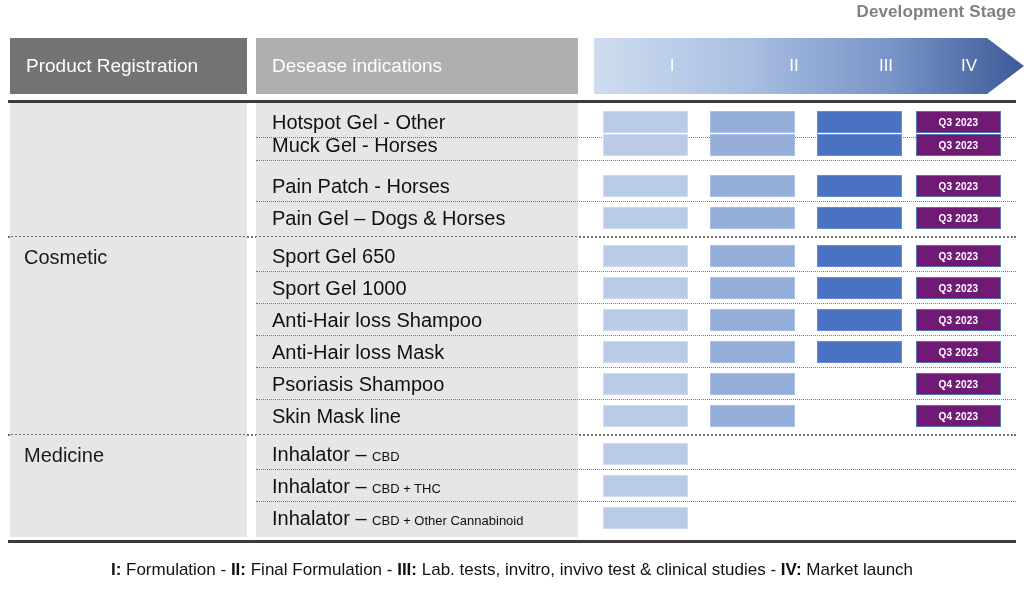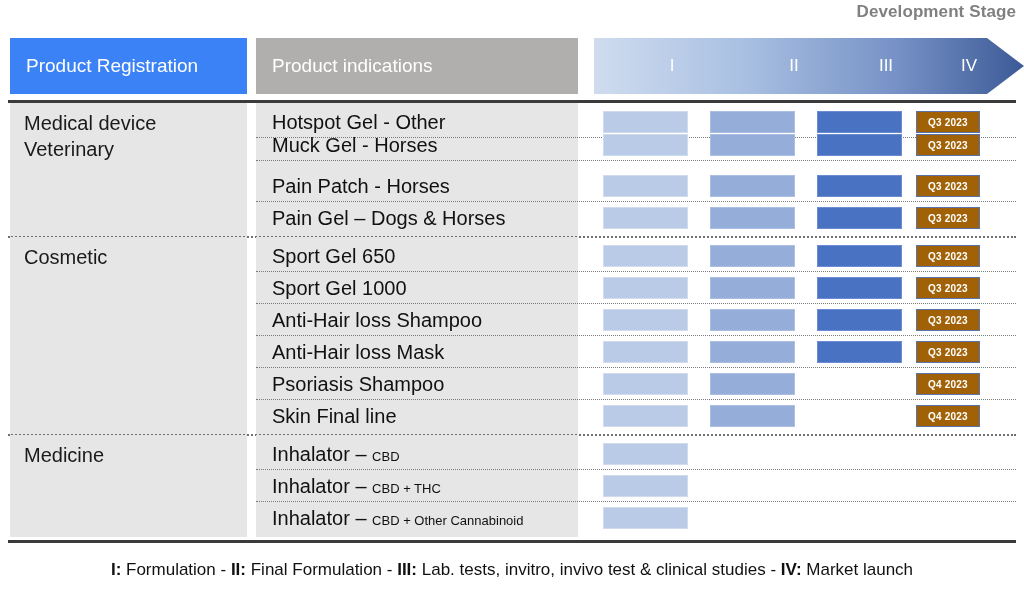--- a/index.html
+++ b/index.html
@@ -42,21 +42,21 @@
     display: flex;
     align-items: center;
     color: #ffffff;
     font-size: 19px;
     box-sizing: border-box;
     padding-left: 16px;
   }
   #hdr-product {
     left: 10px;
     width: 237px;
-    background: #3b82f6;
+    background: #737373;
   }
   #hdr-disease {
     left: 256px;
     width: 322px;
     background: #b0afad;
   }
   #stage-arrow {
     position: absolute;
     left: 594px;
     top: 0;
@@ -173,21 +173,21 @@
     color: #ffffff;
     font-size: 10px;
     font-weight: bold;
     text-align: center;
     line-height: 22px;
     letter-spacing: 0.2px;
   }
   .bar.s1 { left: 603px; width: 85px; background: #b9cbe7; border: 1px solid #cfdcee; }
   .bar.s2 { left: 710px; width: 85px; background: #95aed9; border: 1px solid #aabfe3; }
   .bar.s3 { left: 817px; width: 85px; background: #4a72c2; border: 1px solid #6b8cd0; }
-  .bar.s4 { left: 916px; width: 64px; background: #a16207; border: 1px solid #5773ab; }
+  .bar.s4 { left: 916px; width: 85px; background: #701a75; border: 1px solid #5773ab; }
 
   
   #legend {
     position: absolute;
     left: 4px;
     top: 560px;
     width: 1016px;
     font-size: 17px;
     color: #111111;
     white-space: nowrap;
@@ -195,21 +195,21 @@
   }
   #legend b { font-weight: bold; }
 </style>
 </head>
 <body>
 
 <div id="dev-stage-title">Development Stage</div>
 
 <div id="header-band">
   <div class="hdr-box" id="hdr-product">Product Registration</div>
-  <div class="hdr-box" id="hdr-disease">Product indications</div>
+  <div class="hdr-box" id="hdr-disease">Desease indications</div>
 
   <div id="stage-arrow">
     <svg width="430" height="56" viewBox="0 0 430 56" xmlns="http://www.w3.org/2000/svg">
       <defs>
         <linearGradient id="arrowGrad" x1="0" y1="0" x2="1" y2="0">
           <stop offset="0%" stop-color="#cfdcef"></stop>
           <stop offset="35%" stop-color="#a9c0e2"></stop>
           <stop offset="70%" stop-color="#7792c6"></stop>
           <stop offset="100%" stop-color="#3c5a97"></stop>
         </linearGradient>
@@ -222,21 +222,20 @@
     <div class="stage-label" id="stage-IV">IV</div>
   </div>
 </div>
 
 <div class="rule" id="rule-top"></div>
 
 <div id="table-body">
     <div class="group" style="top: 0px; height: 134px;">
       <div class="col-bg-cat" style="top: 0px; height: 134px;"></div>
       <div class="col-bg-ind" style="top: 0px; height: 134px;"></div>
-      <div class="cat-label" style="top: 7px;">Medical device<br>Veterinary</div>
       <div class="row" style="top: 3px;">
         <div class="ind-label">Hotspot Gel - Other</div>
         <div class="bar s1"></div>
         <div class="bar s2"></div>
         <div class="bar s3"></div>
         <div class="bar s4">
           <div class="bar-txt">Q3 2023</div>
         </div>
         <div class="row-sep"></div>
       </div>
@@ -318,21 +317,21 @@
       <div class="row" style="top: 131px;">
         <div class="ind-label">Psoriasis Shampoo</div>
         <div class="bar s1"></div>
         <div class="bar s2"></div>
         <div class="bar s4">
           <div class="bar-txt">Q4 2023</div>
         </div>
         <div class="row-sep"></div>
       </div>
       <div class="row" style="top: 163px;">
-        <div class="ind-label">Skin Final line</div>
+        <div class="ind-label">Skin Mask line</div>
         <div class="bar s1"></div>
         <div class="bar s2"></div>
         <div class="bar s4">
           <div class="bar-txt">Q4 2023</div>
         </div>
       </div>
     </div>
     <div class="group-sep" style="top: 331px;"></div>
     <div class="group" style="top: 332px; height: 102px;">
       <div class="col-bg-cat" style="top: 0px; height: 102px;"></div>

